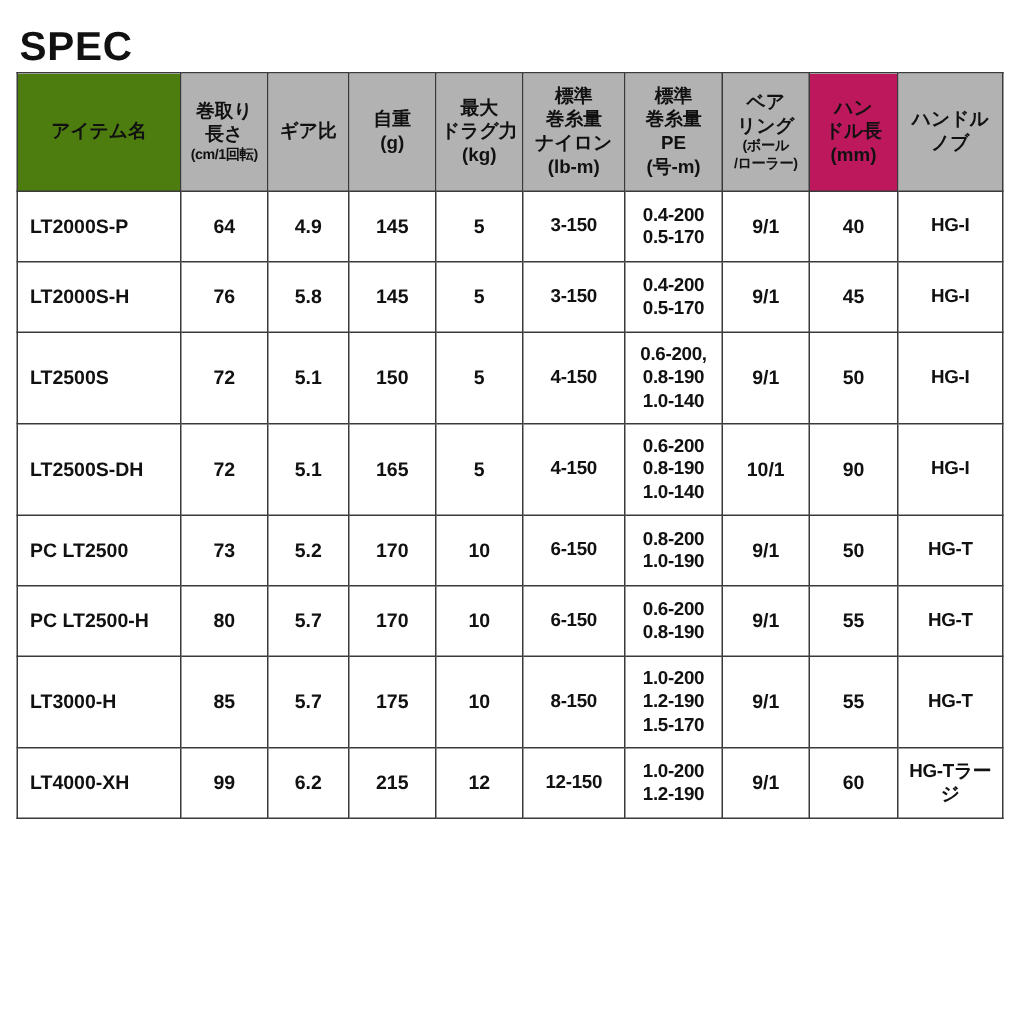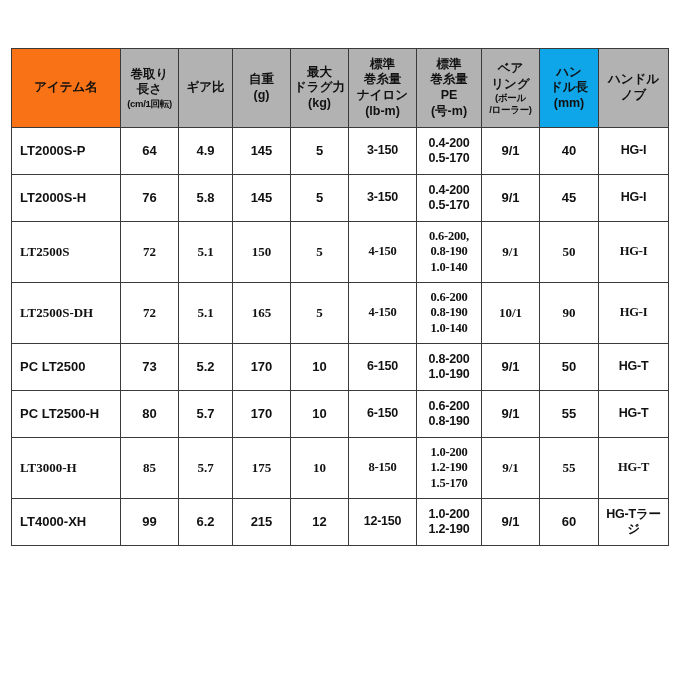--- a/index.html
+++ b/index.html
@@ -65,51 +65,52 @@
     background: #ffffff;
     overflow-wrap: anywhere;
   }
   table.spec tbody td.item-cell {
     text-align: left;
     padding-left: 8px;
     font-size: 13px;
     letter-spacing: 0;
   }
   table.spec tbody tr.lines-2 td { height: 40px; }
-  table.spec tbody tr.lines-3 td { height: 54px; font-family: Liberation Serif, serif; }
+  table.spec tbody tr.lines-3 td { height: 54px; }
   .cap-line { display: block; font-size: 12.5px; line-height: 1.22; letter-spacing: -0.2px; }
 </style>
 </head>
 <body style="background: rgb(255, 255, 255);">
 
 <div class="page">
+  <div class="title">SPEC</div>
   <table class="spec">
     <colgroup>
         <col style="width: 109px;">
         <col style="width: 58px;">
         <col style="width: 54px;">
         <col style="width: 58px;">
         <col style="width: 58px;">
         <col style="width: 68px;">
         <col style="width: 65px;">
         <col style="width: 58px;">
         <col style="width: 59px;">
         <col style="width: 70px;">
       </colgroup>
     <thead>
         <tr>
-          <th style="background: #f97316; border-color: rgb(58, 58, 58);"><span>アイテム名</span></th>
+          <th style="background: #4d7c0f; border-color: rgb(58, 58, 58);"><span>アイテム名</span></th>
           <th style="background: rgb(178, 178, 178); border-color: rgb(58, 58, 58);"><span>巻取り</span><br><span>長さ</span><span class="sub">(cm/1回転)</span></th>
           <th style="background: rgb(178, 178, 178); border-color: rgb(58, 58, 58); margin-left: 36px;"><span>ギア比</span></th>
           <th style="background: rgb(178, 178, 178); border-color: rgb(58, 58, 58);"><span>自重</span><br><span>(g)</span></th>
           <th style="background: rgb(178, 178, 178); border-color: rgb(58, 58, 58);"><span>最大</span><br><span>ドラグ力</span><br><span>(kg)</span></th>
           <th style="background: rgb(178, 178, 178); border-color: rgb(58, 58, 58);"><span>標準</span><br><span>巻糸量</span><br><span>ナイロン</span><br><span>(lb-m)</span></th>
           <th style="background: rgb(178, 178, 178); border-color: rgb(58, 58, 58);"><span>標準</span><br><span>巻糸量</span><br><span>PE</span><br><span>(号-m)</span></th>
           <th style="background: rgb(178, 178, 178); border-color: rgb(58, 58, 58);"><span>ベア</span><br><span>リング</span><span class="sub">(ボール</span><span class="sub">/ローラー)</span></th>
-          <th style="background: #0ea5e9; border-color: rgb(58, 58, 58);"><span>ハン</span><br><span>ドル長</span><br><span>(mm)</span></th>
+          <th style="background: #be185d; border-color: rgb(58, 58, 58);"><span>ハン</span><br><span>ドル長</span><br><span>(mm)</span></th>
           <th style="background: rgb(178, 178, 178); border-color: rgb(58, 58, 58);"><span>ハンドル</span><br><span>ノブ</span></th>
         </tr>
       </thead>
     <tbody>
         <tr class="lines-2">
           <td class="item-cell" style="border-color: rgb(58, 58, 58);">LT2000S-P</td>
           <td style="border-color: rgb(58, 58, 58);">64</td>
           <td style="border-color: rgb(58, 58, 58);">4.9</td>
           <td style="border-color: rgb(58, 58, 58);">145</td>
           <td style="border-color: rgb(58, 58, 58);">5</td>

